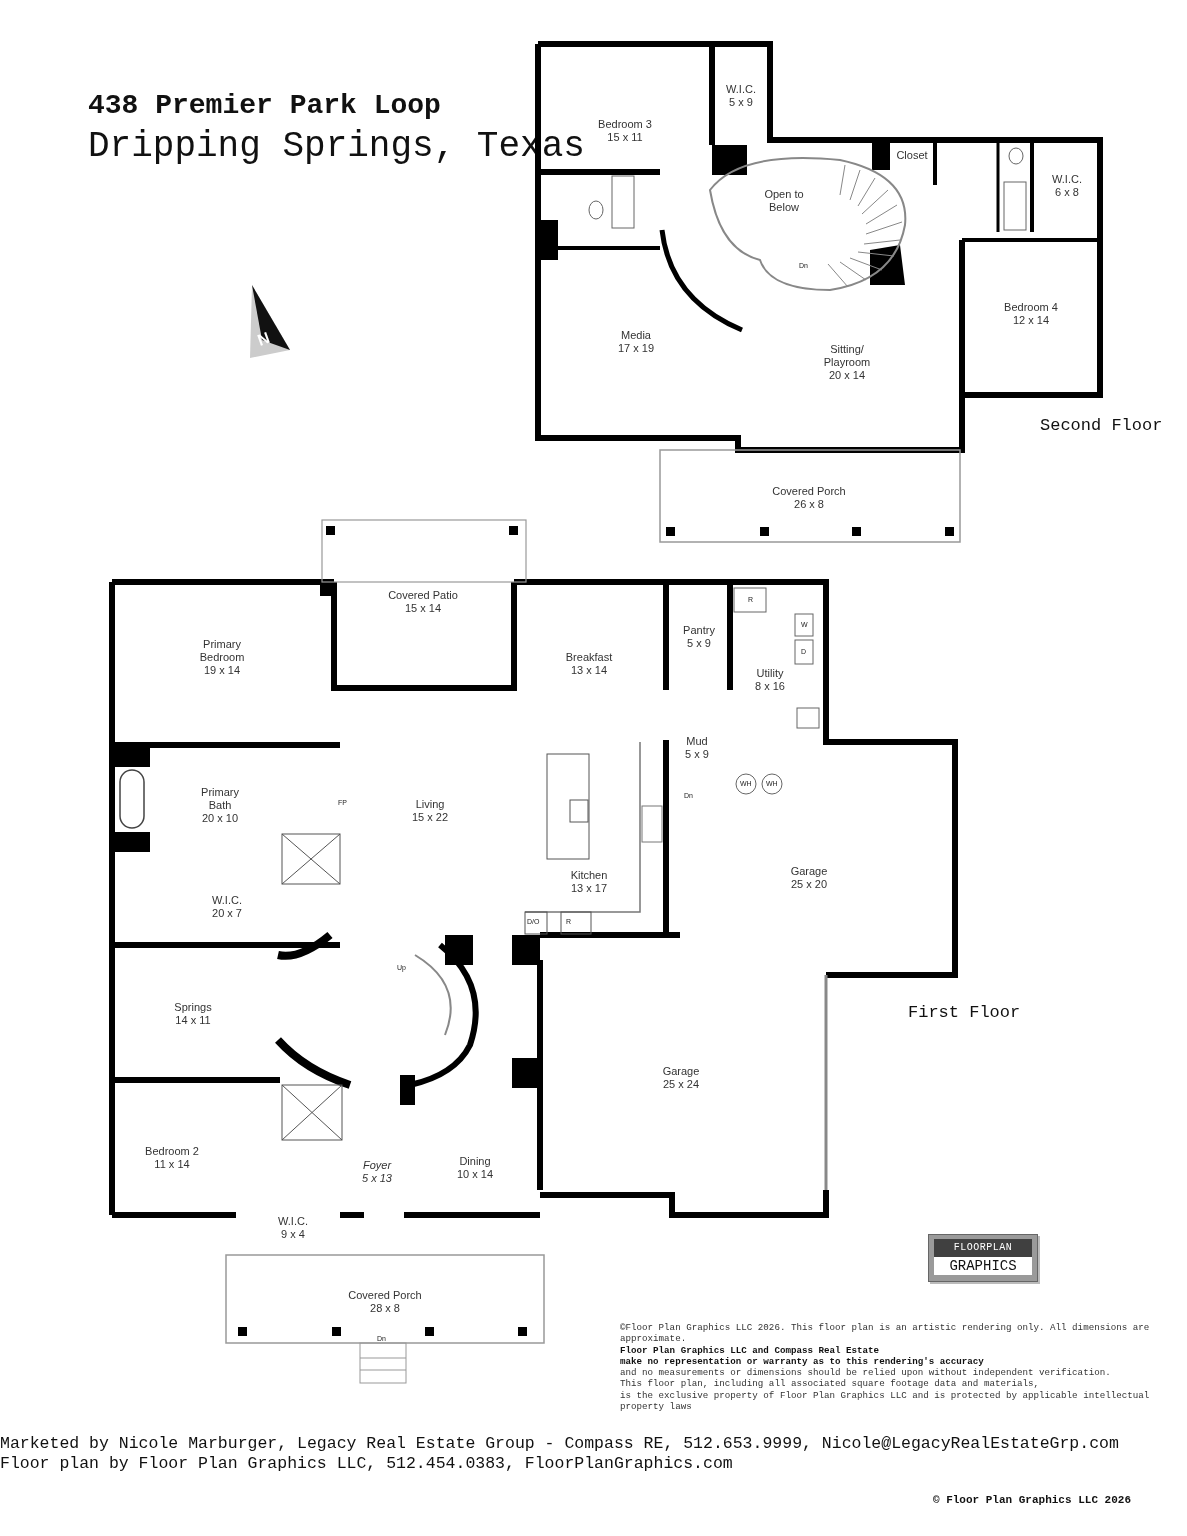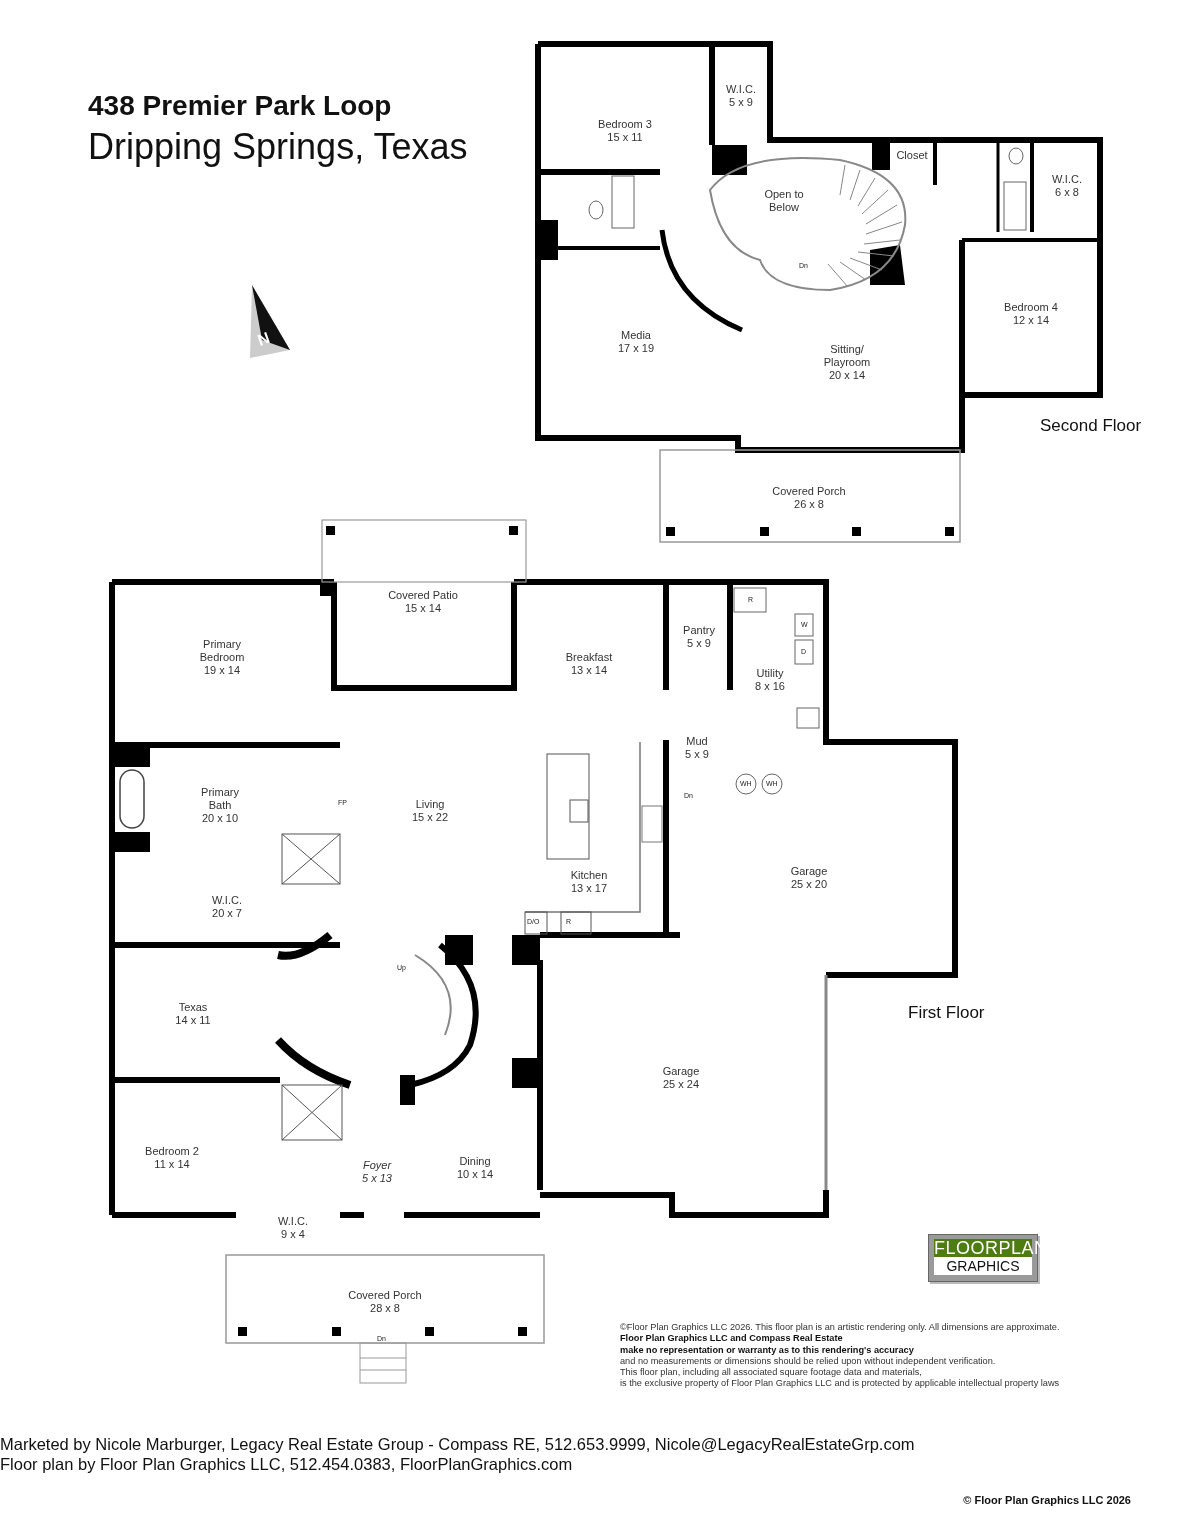--- a/index.html
+++ b/index.html
@@ -1,30 +1,30 @@
 <!DOCTYPE html>
 <html><head>
 <meta charset="utf-8">
 <style>
   html,body{margin:0;padding:0;background:#fff;}
   body{width:1187px;height:1536px;position:relative;overflow:hidden;font-family:"Liberation Sans",sans-serif;color:#111;}
-  .abs{position:absolute;}
+  .abs{position:absolute;font-family:Liberation Mono, monospace;}
   .title1{left:88px;top:90px;font-size:28px;font-weight:bold;}
   .title2{left:88px;top:126px;font-size:36px;}
   .floorlabel{font-size:17px;color:#111;}
   .room{position:absolute;font-size:11px;color:#333;text-align:center;line-height:13px;transform:translateX(-50%);white-space:nowrap;}
   .room span{display:block;}
   .tiny{position:absolute;font-size:7px;color:#222;}
   svg{position:absolute;left:0;top:0;}
   .disclaimer{left:620px;top:1322px;font-size:9.2px;line-height:11.3px;color:#333;}
   .disclaimer .b{font-weight:bold;color:#111;}
   .credits{left:0;width:1187px;top:1434px;text-align:left;font-size:16.5px;line-height:20px;}
   .copy{right:56px;top:1494px;font-size:11px;font-weight:bold;}
   .logo{left:928px;top:1234px;width:108px;height:46px;background:#9a9a9a;border:1px solid #666;box-shadow:2px 2px 0 #bbb;}
-  .logo .l1{position:absolute;left:5px;top:4px;width:98px;height:18px;background:#4d7c0f;color:#fff;font-size:18px;text-align:center;line-height:18px;letter-spacing:0.5px;}
+  .logo .l1{position:absolute;left:5px;top:4px;width:98px;height:18px;background:#404040;color:#fff;font-size:10px;text-align:center;line-height:18px;letter-spacing:0.5px;}
   .logo .l2{position:absolute;left:5px;top:22px;width:98px;height:18px;background:#fff;color:#111;font-size:14px;text-align:center;line-height:18px;}
 </style>
 </head>
 <body>
 
 <div class="abs title1">438 Premier Park Loop</div>
 <div class="abs title2">Dripping Springs, Texas</div>
 
 <svg width="1187" height="1536">
 
@@ -232,21 +232,21 @@
   </div>
 <div class="room" style="left:589px;top:869px;">
     <span>Kitchen</span>
     <span>13 x 17</span>
   </div>
 <div class="room" style="left:809px;top:865px;">
     <span>Garage</span>
     <span>25 x 20</span>
   </div>
 <div class="room" style="left:193px;top:1001px;">
-    <span>Texas</span>
+    <span>Springs</span>
     <span>14 x 11</span>
   </div>
 <div class="room" style="left:681px;top:1065px;">
     <span>Garage</span>
     <span>25 x 24</span>
   </div>
 <div class="room" style="left:172px;top:1145px;">
     <span>Bedroom 2</span>
     <span>11 x 14</span>
   </div>

